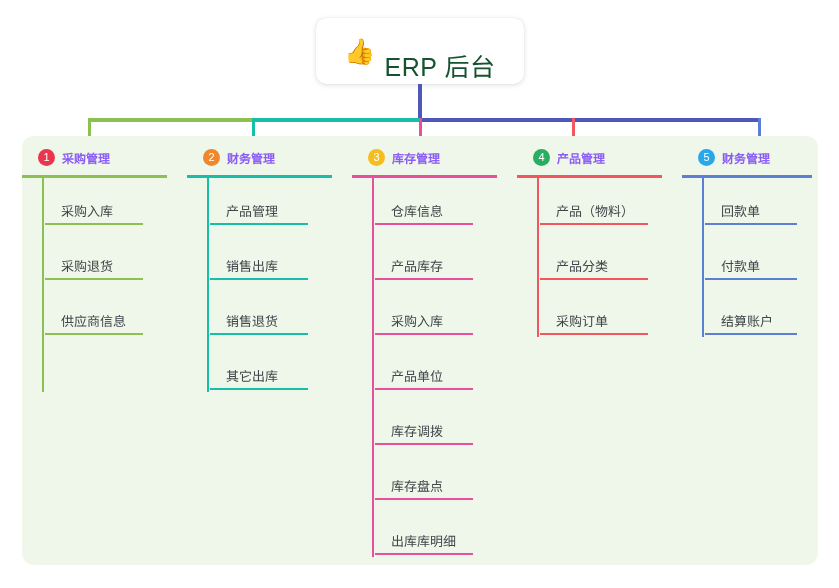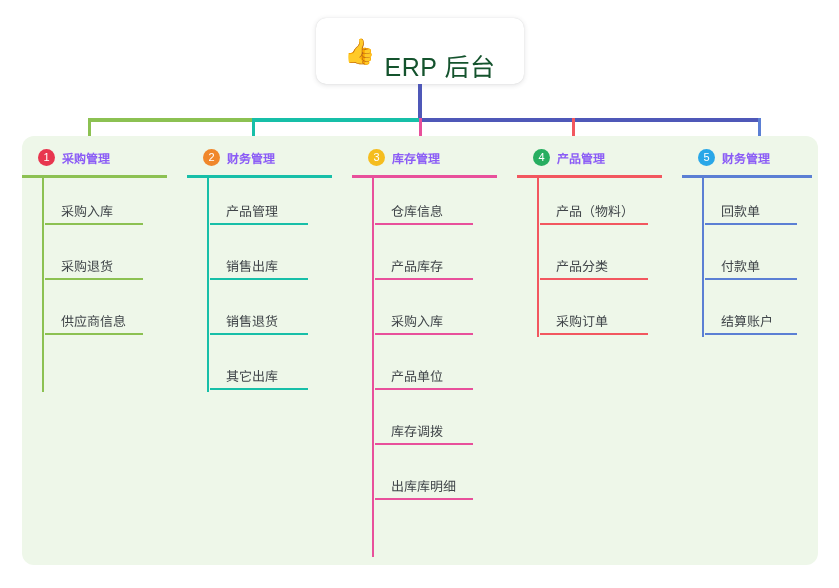--- a/index.html
+++ b/index.html
@@ -245,20 +245,24 @@
           </div>
           <div class="leaf">
             <span class="leaf-label">产品单位</span>
             <div class="leaf-rule" style="background: rgb(232, 80, 155); width: 98px;"></div>
           </div>
           <div class="leaf">
             <span class="leaf-label">库存调拨</span>
             <div class="leaf-rule" style="background: rgb(232, 80, 155); width: 98px;"></div>
           </div>
           <div class="leaf">
+            <span class="leaf-label">库存盘点</span>
+            <div class="leaf-rule" style="background: rgb(232, 80, 155); width: 98px;"></div>
+          </div>
+          <div class="leaf">
             <span class="leaf-label">出库库明细</span>
             <div class="leaf-rule" style="background: rgb(232, 80, 155); width: 98px;"></div>
           </div>
         </div>
       </div>
       <div class="column" style="left: 517px; top: 144px; width: 165px;">
         <div class="col-head">
           <span class="badge" style="background: rgb(39, 174, 96);">4</span>
           <span class="col-title">产品管理</span>
         </div>

